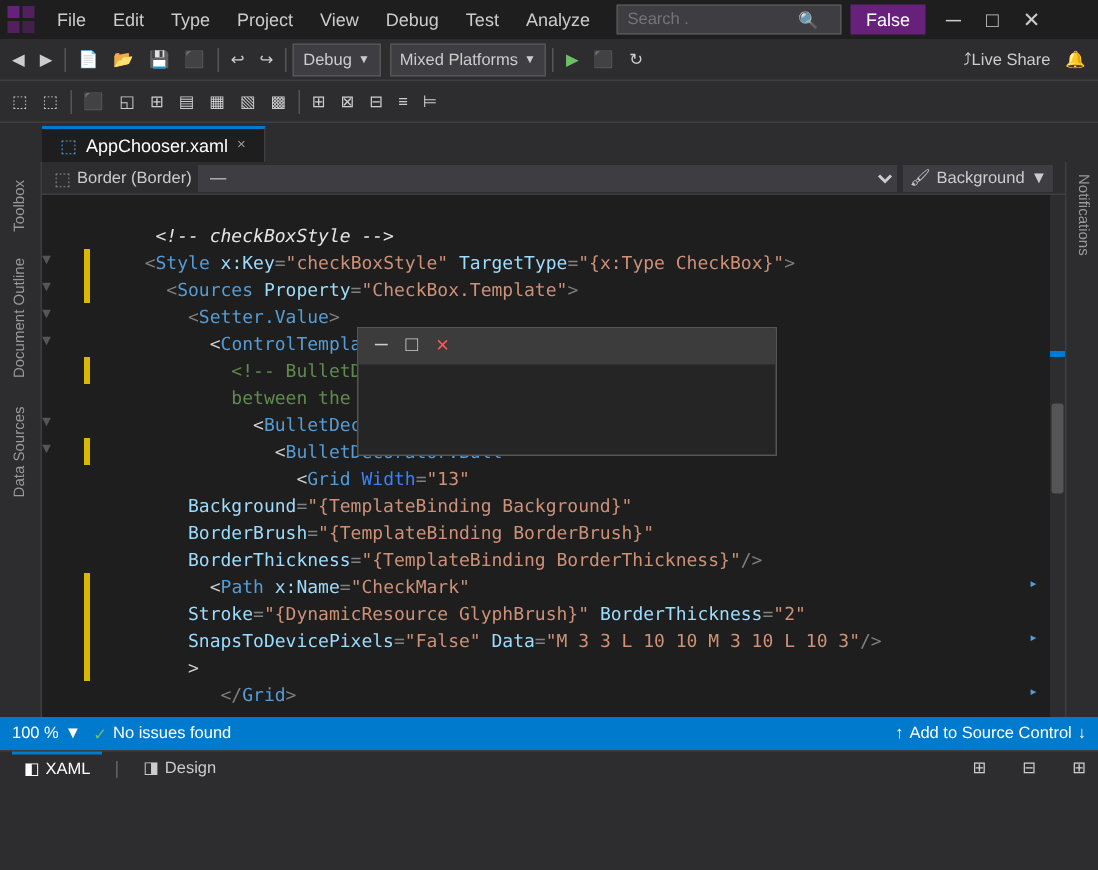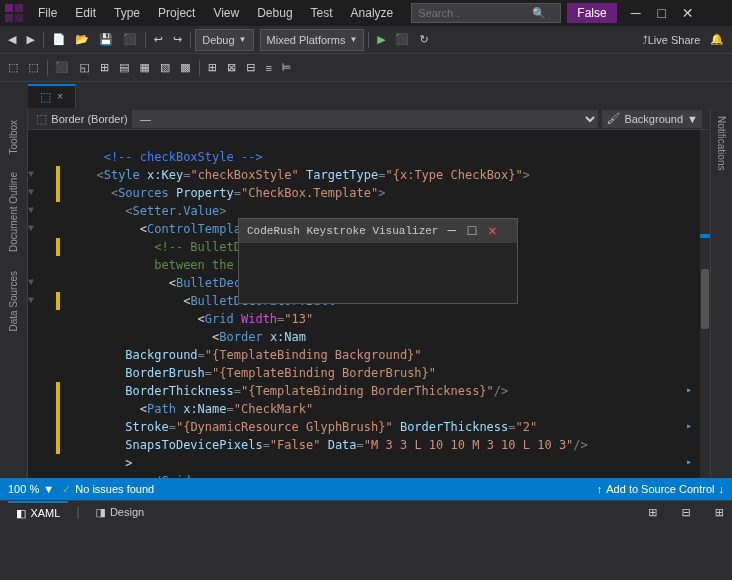--- a/index.html
+++ b/index.html
@@ -159,20 +159,21 @@
   <div class="tb-btn">⊞</div>
   <div class="tb-btn">⊠</div>
   <div class="tb-btn">⊟</div>
   <div class="tb-btn">≡</div>
   <div class="tb-btn">⊨</div>
 </div>
 
 <div id="tabs-bar">
   <div class="tab active">
     <span style="color:#569cd6;">⬚</span>
+    <span>AppChooser.xaml</span>
     <span class="tab-close">×</span>
   </div>
 </div>
 
 <div id="main" style="display:flex; height: 370px; position:relative;">
 
   <div class="left-strip">
     <span class="v-label">Toolbox</span>
     <span class="v-label">Document Outline</span>
     <span class="v-label">Data Sources</span>
@@ -229,31 +230,30 @@
           <div>&nbsp;</div>
           <div>&nbsp;</div>
           <div>&nbsp;</div>
           <div>&nbsp;</div>
           <div>&nbsp;</div>
           <div>&nbsp;</div>
         </div>
 
         <div style="flex:1; overflow:hidden; background:#1e1e1e; font-family:Consolas,monospace; font-size:12px; line-height:18px; padding-left:4px;">
           <div class="code-line">&nbsp;</div>
-          <div class="code-line"><span style="color:#3b82f6;">&nbsp;&nbsp;&nbsp;&lt;!-- checkBoxStyle --&gt;</span></div>
+          <div class="code-line"><span style="color:#e5e5e5;font-style:italic;">&nbsp;&nbsp;&nbsp;&lt;!-- checkBoxStyle --&gt;</span></div>
           <div class="code-line"><span style="color:#808080;">&nbsp;&nbsp;</span><span style="color:#808080;">&lt;</span><span style="color:#569cd6;">Style</span> <span style="color:#9cdcfe;">x:Key</span><span style="color:#808080;">=</span><span style="color:#ce9178;">"checkBoxStyle"</span> <span style="color:#9cdcfe;">TargetType</span><span style="color:#808080;">=</span><span style="color:#ce9178;">"{x:Type CheckBox}"</span><span style="color:#808080;">&gt;</span></div>
           <div class="code-line"><span style="color:#808080;">&nbsp;&nbsp;&nbsp;&nbsp;&lt;</span><span style="color:#569cd6;">Sources</span> <span style="color:#9cdcfe;">Property</span><span style="color:#808080;">=</span><span style="color:#ce9178;">"CheckBox.Template"</span><span style="color:#808080;">&gt;</span></div>
           <div class="code-line"><span style="color:#808080;">&nbsp;&nbsp;&nbsp;&nbsp;&nbsp;&nbsp;&lt;</span><span style="color:#569cd6;">Setter.Value</span><span style="color:#808080;">&gt;</span></div>
           <div class="code-line"><span style="color:#d4d4d4;">&nbsp;&nbsp;&nbsp;&nbsp;&nbsp;&nbsp;&nbsp;&nbsp;&lt;</span><span style="color:#569cd6;">ControlTemplate</span> <span style="color:#9cdcfe;">TargetType</span><span style="color:#808080;">=</span><span style="background:#264f78; color:#ce9178;">"</span></div>
           <div class="code-line"><span style="color:#608b4e;">&nbsp;&nbsp;&nbsp;&nbsp;&nbsp;&nbsp;&nbsp;&nbsp;&nbsp;&nbsp;&lt;!-- BulletDecorator is u</span></div>
           <div class="code-line"><span style="color:#608b4e;">&nbsp;&nbsp;&nbsp;&nbsp;&nbsp;&nbsp;&nbsp;&nbsp;&nbsp;&nbsp;between the checkmark and th</span></div>
           <div class="code-line"><span style="color:#d4d4d4;">&nbsp;&nbsp;&nbsp;&nbsp;&nbsp;&nbsp;&nbsp;&nbsp;&nbsp;&nbsp;&nbsp;&nbsp;&lt;</span><span style="color:#569cd6;">BulletDecorator</span> <span style="color:#9cdcfe;">Backgrou</span></div>
           <div class="code-line"><span style="color:#d4d4d4;">&nbsp;&nbsp;&nbsp;&nbsp;&nbsp;&nbsp;&nbsp;&nbsp;&nbsp;&nbsp;&nbsp;&nbsp;&nbsp;&nbsp;&lt;</span><span style="color:#569cd6;">BulletDecorator.Bull</span></div>
-          <div class="code-line"><span style="color:#d4d4d4;">&nbsp;&nbsp;&nbsp;&nbsp;&nbsp;&nbsp;&nbsp;&nbsp;&nbsp;&nbsp;&nbsp;&nbsp;&nbsp;&nbsp;&nbsp;&nbsp;&lt;</span><span style="color:#569cd6;">Grid</span> <span style="color:#d946ef;text-align:center;">Width</span><span style="color:#808080;">=</span><span style="color:#ce9178;">"13"</span></div>
-          <div class="code-line"><span style="color:#d4d4d4;">&nbsp;&nbsp;&nbsp;&nbsp;&nbsp;&nbsp;&nbsp;&nbsp;&nbsp;&nbsp;&nbsp;&nbsp;&nbsp;&nbsp;&nbsp;&nbsp;&nbsp;&nbsp;&lt;</span><span style="color:#569cd6;">Border</span> <span style="color:#9cdcfe;">x:Nam</span></div>
+          <div class="code-line"><span style="color:#d4d4d4;">&nbsp;&nbsp;&nbsp;&nbsp;&nbsp;&nbsp;&nbsp;&nbsp;&nbsp;&nbsp;&nbsp;&nbsp;&nbsp;&nbsp;&nbsp;&nbsp;&lt;</span><span style="color:#569cd6;">Grid</span> <span style="color:#3b82f6;text-align:center;">Width</span><span style="color:#808080;">=</span><span style="color:#ce9178;">"13"</span></div>
           <div class="code-line"><span style="color:#9cdcfe;">&nbsp;&nbsp;&nbsp;&nbsp;&nbsp;&nbsp;Background</span><span style="color:#808080;">=</span><span style="color:#ce9178;">"{TemplateBinding Background}"</span></div>
           <div class="code-line"><span style="color:#9cdcfe;">&nbsp;&nbsp;&nbsp;&nbsp;&nbsp;&nbsp;BorderBrush</span><span style="color:#808080;">=</span><span style="color:#ce9178;">"{TemplateBinding BorderBrush}"</span></div>
           <div class="code-line"><span style="color:#9cdcfe;">&nbsp;&nbsp;&nbsp;&nbsp;&nbsp;&nbsp;BorderThickness</span><span style="color:#808080;">=</span><span style="color:#ce9178;">"{TemplateBinding BorderThickness}"</span><span style="color:#808080;">/&gt;</span></div>
           <div class="code-line"><span style="color:#d4d4d4;">&nbsp;&nbsp;&nbsp;&nbsp;&nbsp;&nbsp;&nbsp;&nbsp;&lt;</span><span style="color:#569cd6;">Path</span> <span style="color:#9cdcfe;">x:Name</span><span style="color:#808080;">=</span><span style="color:#ce9178;">"CheckMark"</span></div>
           <div class="code-line"><span style="color:#9cdcfe;">&nbsp;&nbsp;&nbsp;&nbsp;&nbsp;&nbsp;Stroke</span><span style="color:#808080;">=</span><span style="color:#ce9178;">"{DynamicResource GlyphBrush}"</span> <span style="color:#9cdcfe;">BorderThickness</span><span style="color:#808080;">=</span><span style="color:#ce9178;">"2"</span></div>
           <div class="code-line"><span style="color:#9cdcfe;">&nbsp;&nbsp;&nbsp;&nbsp;&nbsp;&nbsp;SnapsToDevicePixels</span><span style="color:#808080;">=</span><span style="color:#ce9178;">"False"</span> <span style="color:#9cdcfe;">Data</span><span style="color:#808080;">=</span><span style="color:#ce9178;">"M 3 3 L 10 10 M 3 10 L 10 3"</span><span style="color:#808080;">/&gt;</span></div>
           <div class="code-line"><span style="color:#d4d4d4;">&nbsp;&nbsp;&nbsp;&nbsp;&nbsp;&nbsp;&gt;</span></div>
           <div class="code-line"><span style="color:#808080;">&nbsp;&nbsp;&nbsp;&nbsp;&nbsp;&nbsp;&nbsp;&nbsp;&nbsp;&lt;/</span><span style="color:#569cd6;">Grid</span><span style="color:#808080;">&gt;</span></div>
 
         </div>
@@ -267,21 +267,20 @@
 
         <div class="vscrollbar">
           <div class="vscrollbar-thumb"></div>
 
           <div style="position:absolute; top:30%; right:0; width:10px; height:4px; background:#007acc;"></div>
         </div>
       </div>
 
       <div class="popup" style="top:88px; left:210px; width:280px;">
         <div class="popup-header">
-          <span>CodeRush Keystroke Visualizer</span>
           <span class="popup-btn">─</span>
           <span class="popup-btn">□</span>
           <span class="popup-btn" style="color:#f55;">✕</span>
         </div>
         <div class="popup-body" style="height:60px;"></div>
       </div>
     </div>
   </div>
 
   <div class="right-strip">

